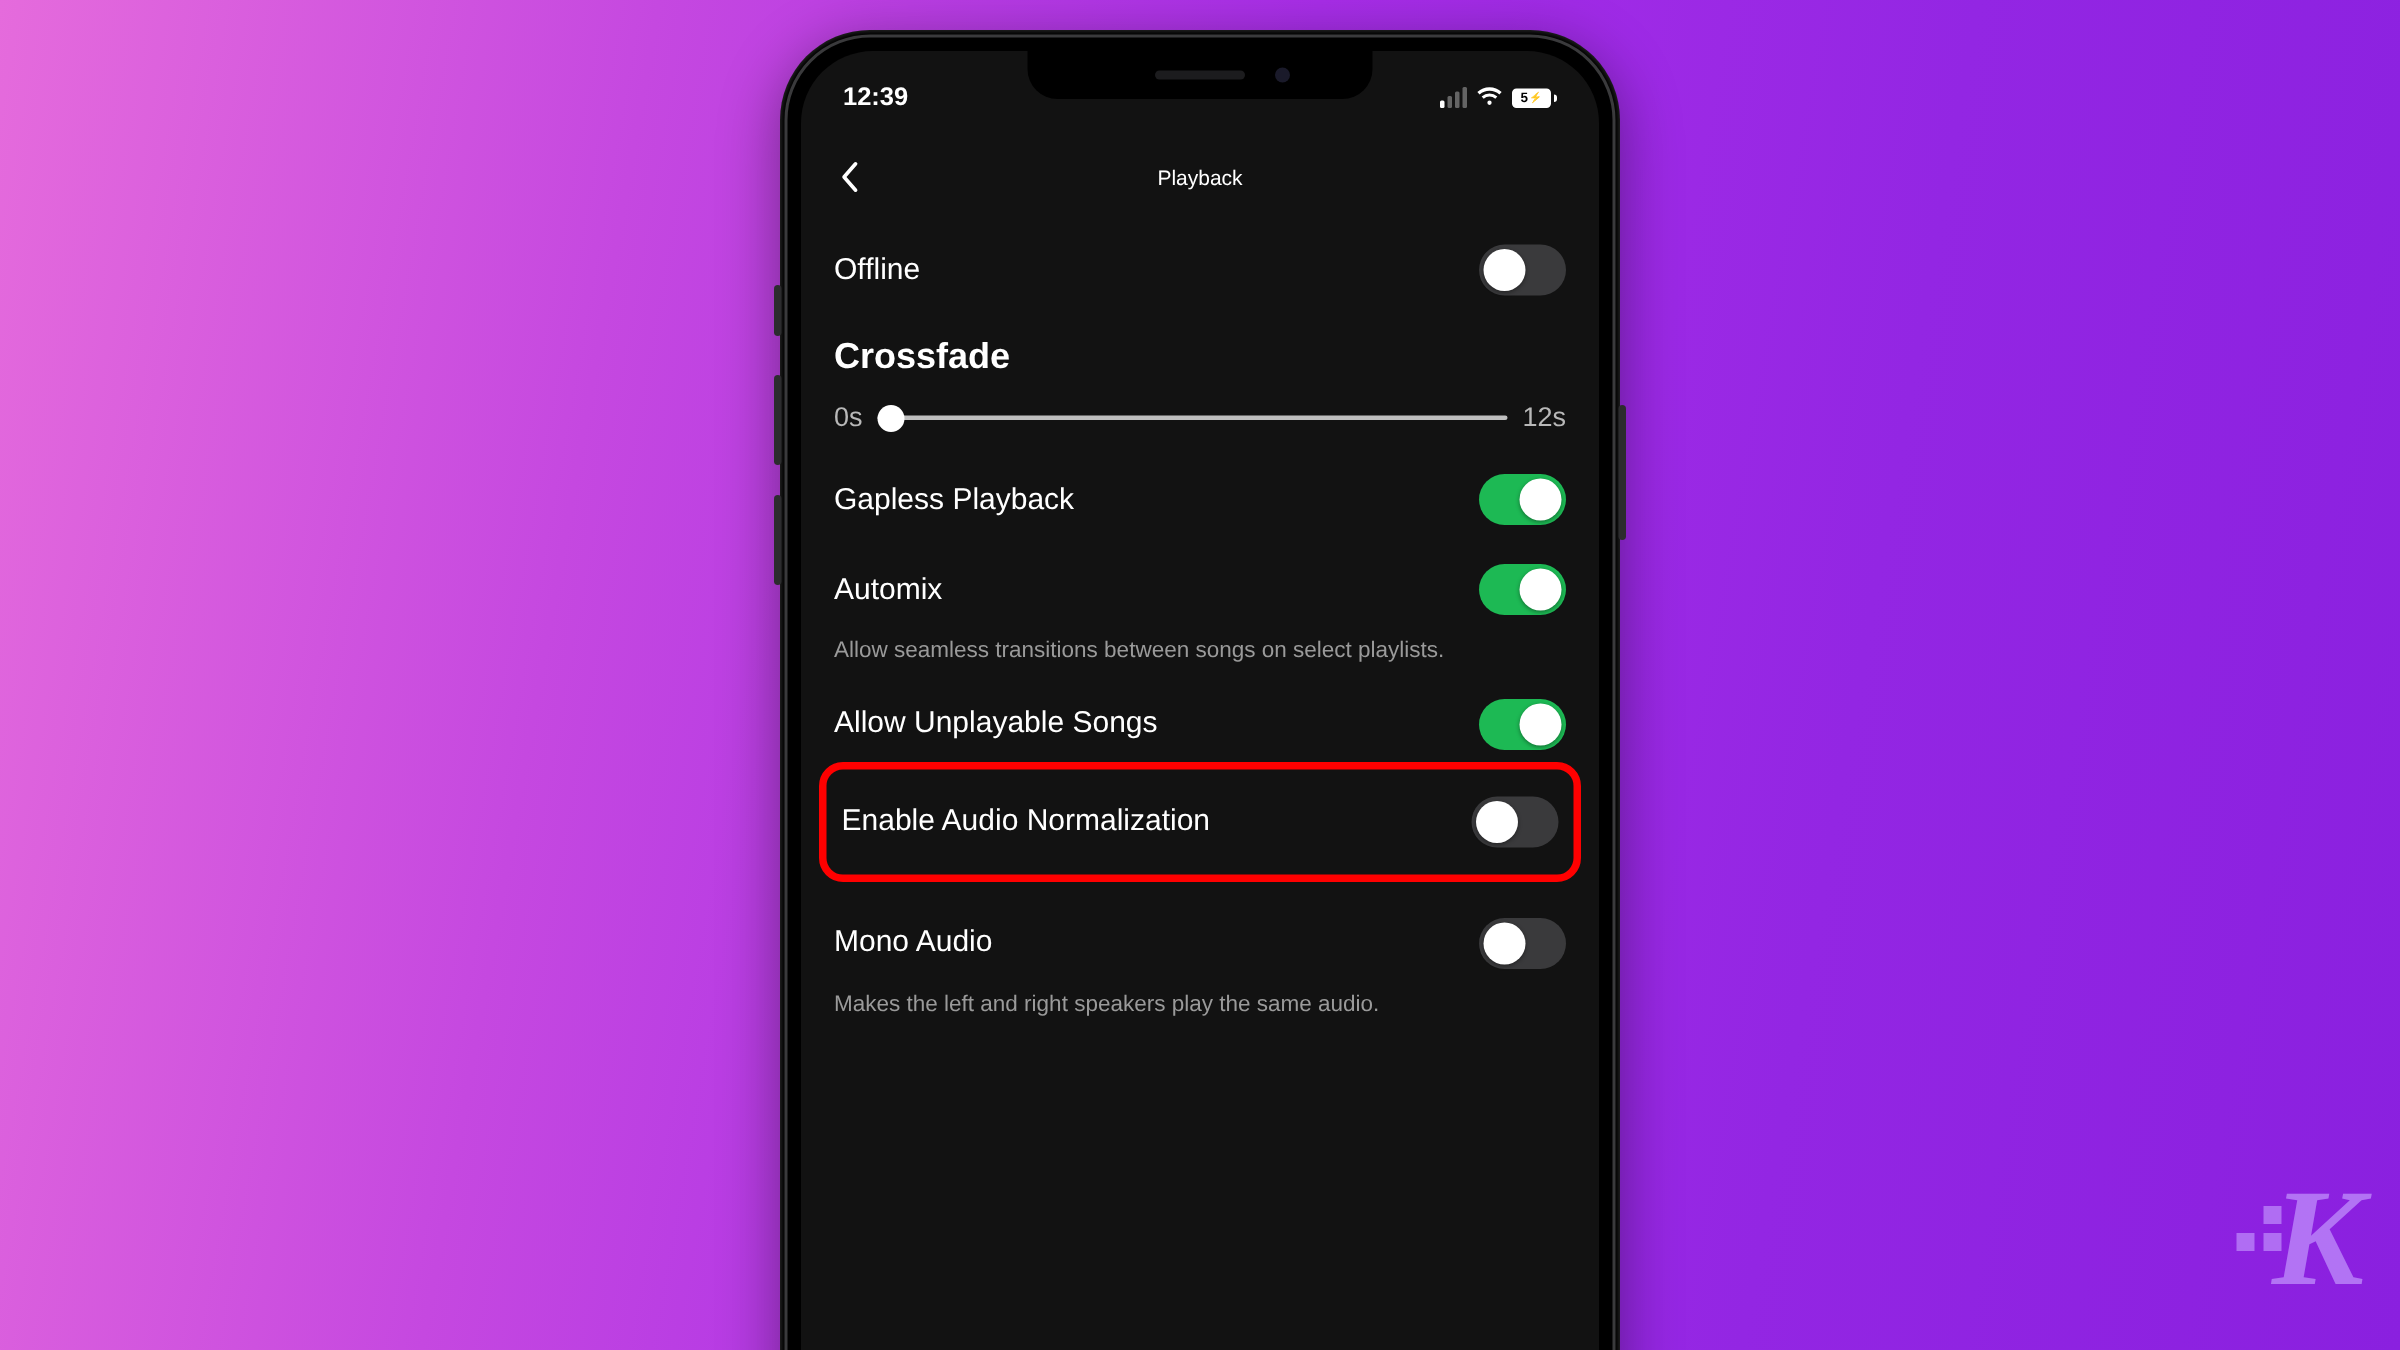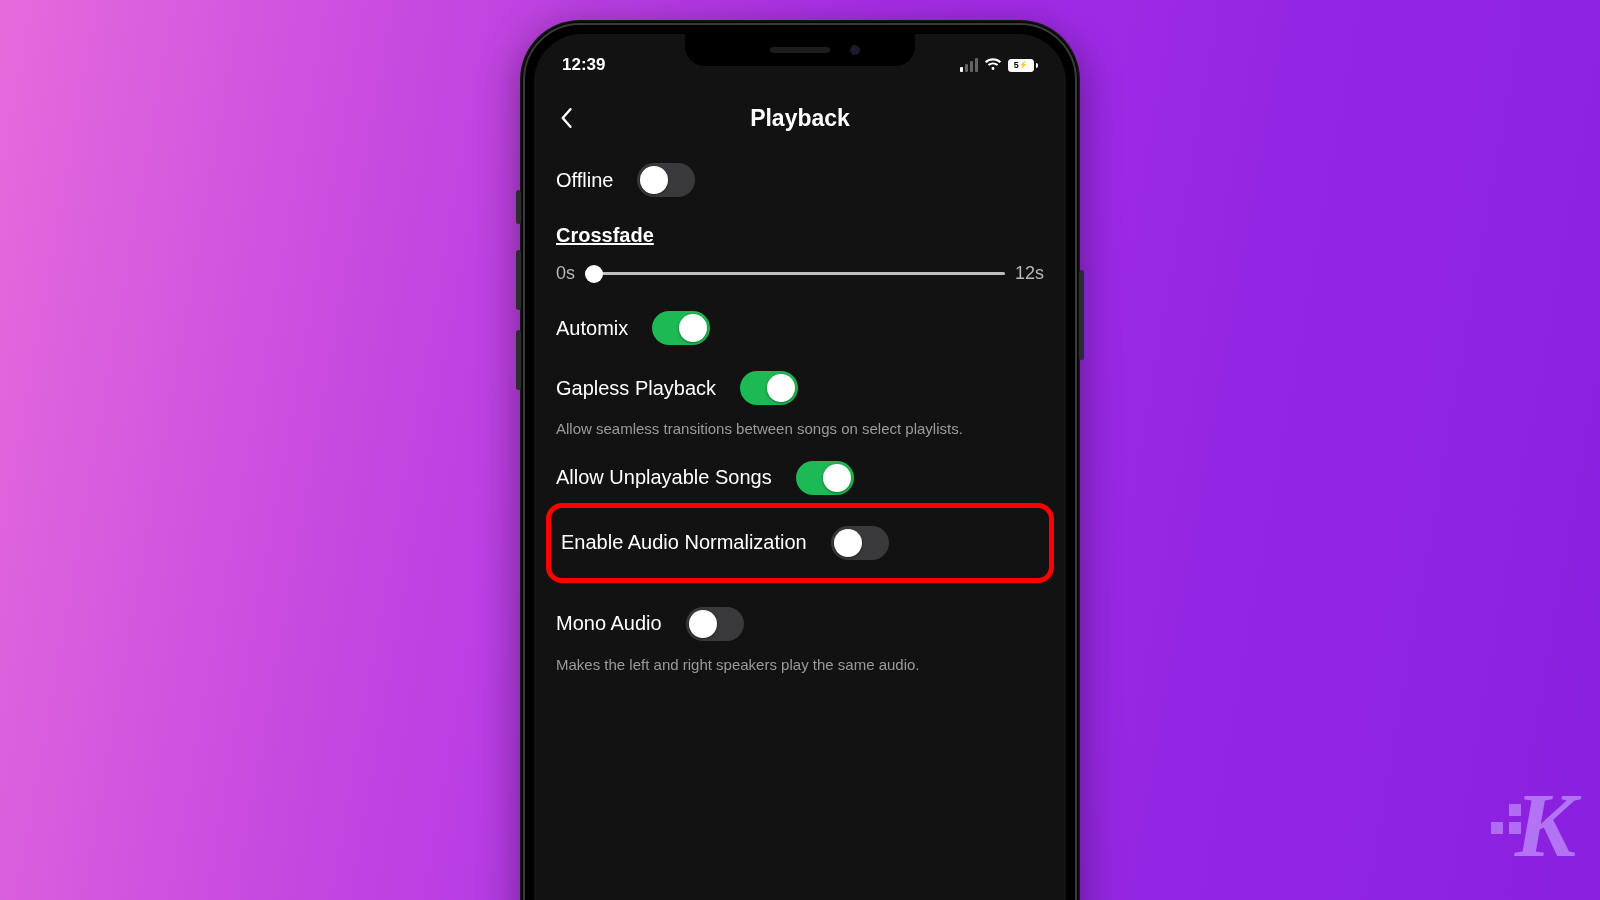--- a/index.html
+++ b/index.html
@@ -69,26 +69,26 @@
   .signal .b1{height:5px} .signal .b2{height:8px;opacity:.35} .signal .b3{height:11px;opacity:.35} .signal .b4{height:14px;opacity:.35}
   .wifi-icon { width:18px; height:14px; position:relative; }
   .battery { display:flex; align-items:center; gap:2px; }
   .battery-body { width:26px; height:13px; border:1px solid #fff; border-radius:3px; display:flex; align-items:center; justify-content:center; font-size:9px; font-weight:700; color:#000; background:#fff; position:relative; }
   .battery-cap { width:2px; height:5px; background:#fff; border-radius:0 2px 2px 0; }
   .nav-header {
     display:flex; align-items:center; justify-content:center;
     position:relative; height:56px; margin-top:8px;
   }
   .back-btn { position:absolute; left:18px; top:50%; transform:translateY(-50%); width:28px; height:28px; display:flex; align-items:center; justify-content:center; cursor:pointer; }
-  .nav-title { font-size:23px; font-weight:700; }
+  .nav-title { font-size:14px; font-weight:400; }
   .content { padding: 4px 22px 0 22px; }
-  .row { display:flex; align-items:center; justify-content:flex-start; padding:13px 0;gap:24px; }
+  .row { display:flex; align-items:center; justify-content:space-between; padding:13px 0;gap:24px; }
   .row-label { font-size:20px; color:#fff; }
   .desc { font-size:15px; color:#9a9a9a; line-height:1.45; padding-bottom:8px; }
-  .section-title { font-size:20px; font-weight:800; padding:14px 0 10px 0;text-decoration:underline; }
+  .section-title { font-size:24px; font-weight:800; padding:14px 0 10px 0; }
   .slider-row { display:flex; align-items:center; gap:10px; padding:6px 0 14px 0; }
   .slider-label { font-size:18px; color:#b8b8b8; }
   .slider { flex:1; position:relative; height:20px; display:flex; align-items:center; }
   .slider-track { width:100%; height:3px; background:#bfbfbf; border-radius:2px; }
   .slider-thumb { position:absolute; left:0; width:18px; height:18px; background:#fff; border-radius:50%; }
   .toggle { width:58px; height:34px; border-radius:17px; position:relative; cursor:pointer; }
   .toggle.off { background:#3a3a3c; }
   .toggle.on { background:#1db954; }
   .toggle .knob { position:absolute; top:3px; width:28px; height:28px; background:#fff; border-radius:50%; box-shadow:0 1px 3px rgba(0,0,0,.4); }
   .toggle.off .knob { left:3px; }
@@ -171,28 +171,28 @@
       <div class="slider-row">
         <span class="slider-label">0s</span>
         <div class="slider">
           <div class="slider-track"></div>
           <div class="slider-thumb"></div>
         </div>
         <span class="slider-label">12s</span>
       </div>
 
       <div class="row">
+        <span class="row-label">Gapless Playback</span>
+        <div class="toggle on">
+            <div class="knob"></div>
+          </div>
+      </div>
+
+      <div class="row">
         <span class="row-label">Automix</span>
-        <div class="toggle on">
-            <div class="knob"></div>
-          </div>
-      </div>
-
-      <div class="row">
-        <span class="row-label">Gapless Playback</span>
         <div class="toggle on">
             <div class="knob"></div>
           </div>
       </div>
       <div class="desc">Allow seamless transitions between songs on select playlists.</div>
 
       <div class="row" style="padding-bottom:8px">
         <span class="row-label">Allow Unplayable Songs</span>
         <div class="toggle on">
             <div class="knob"></div>

